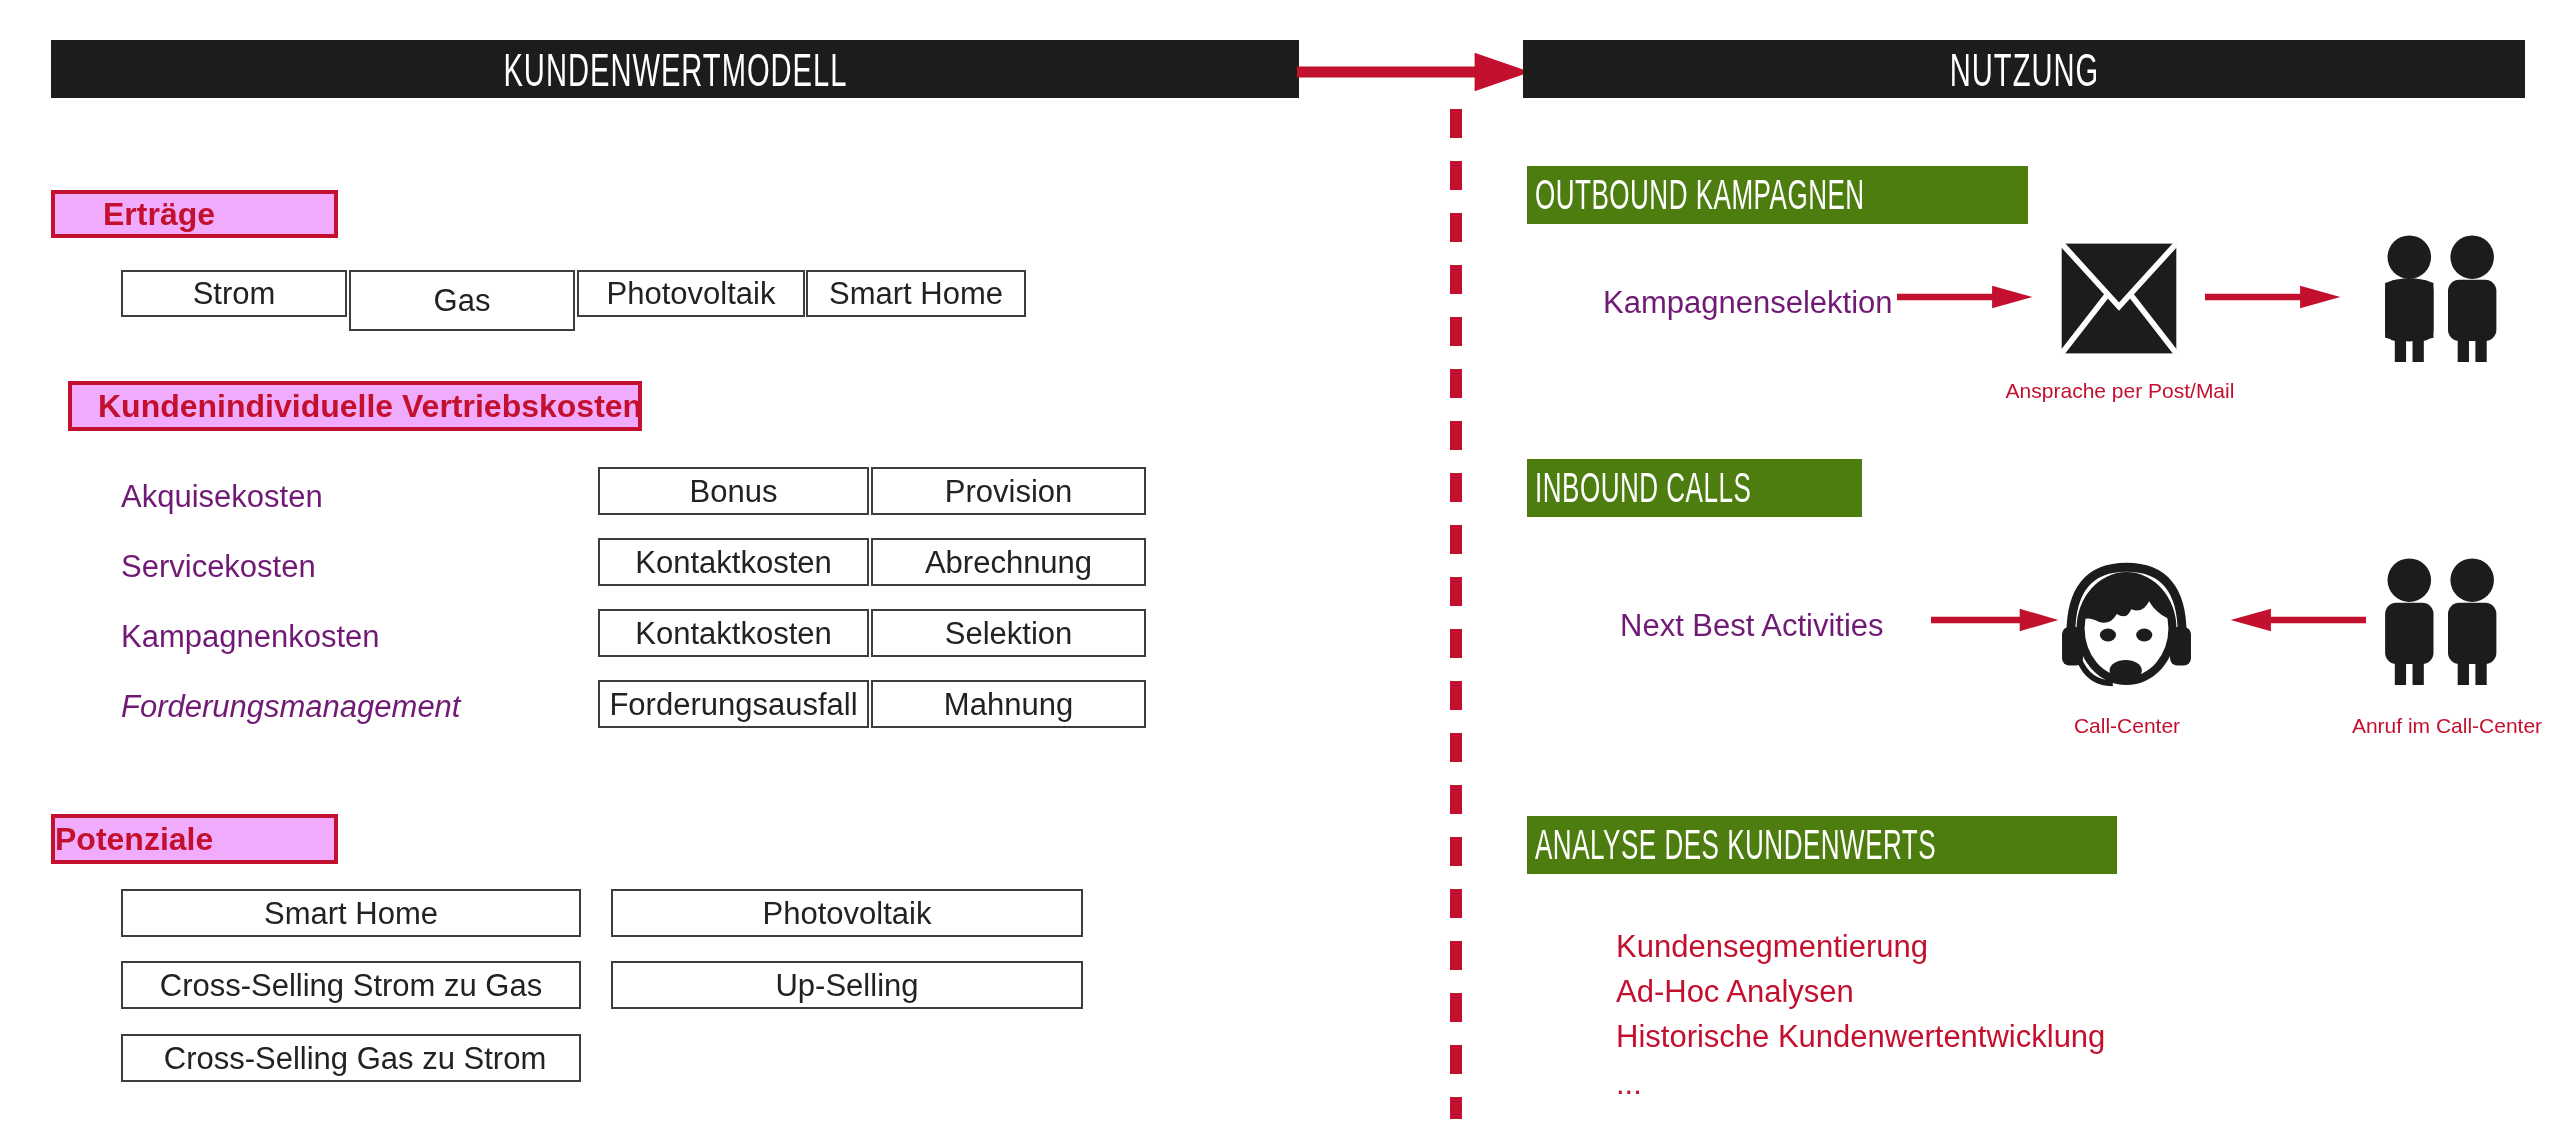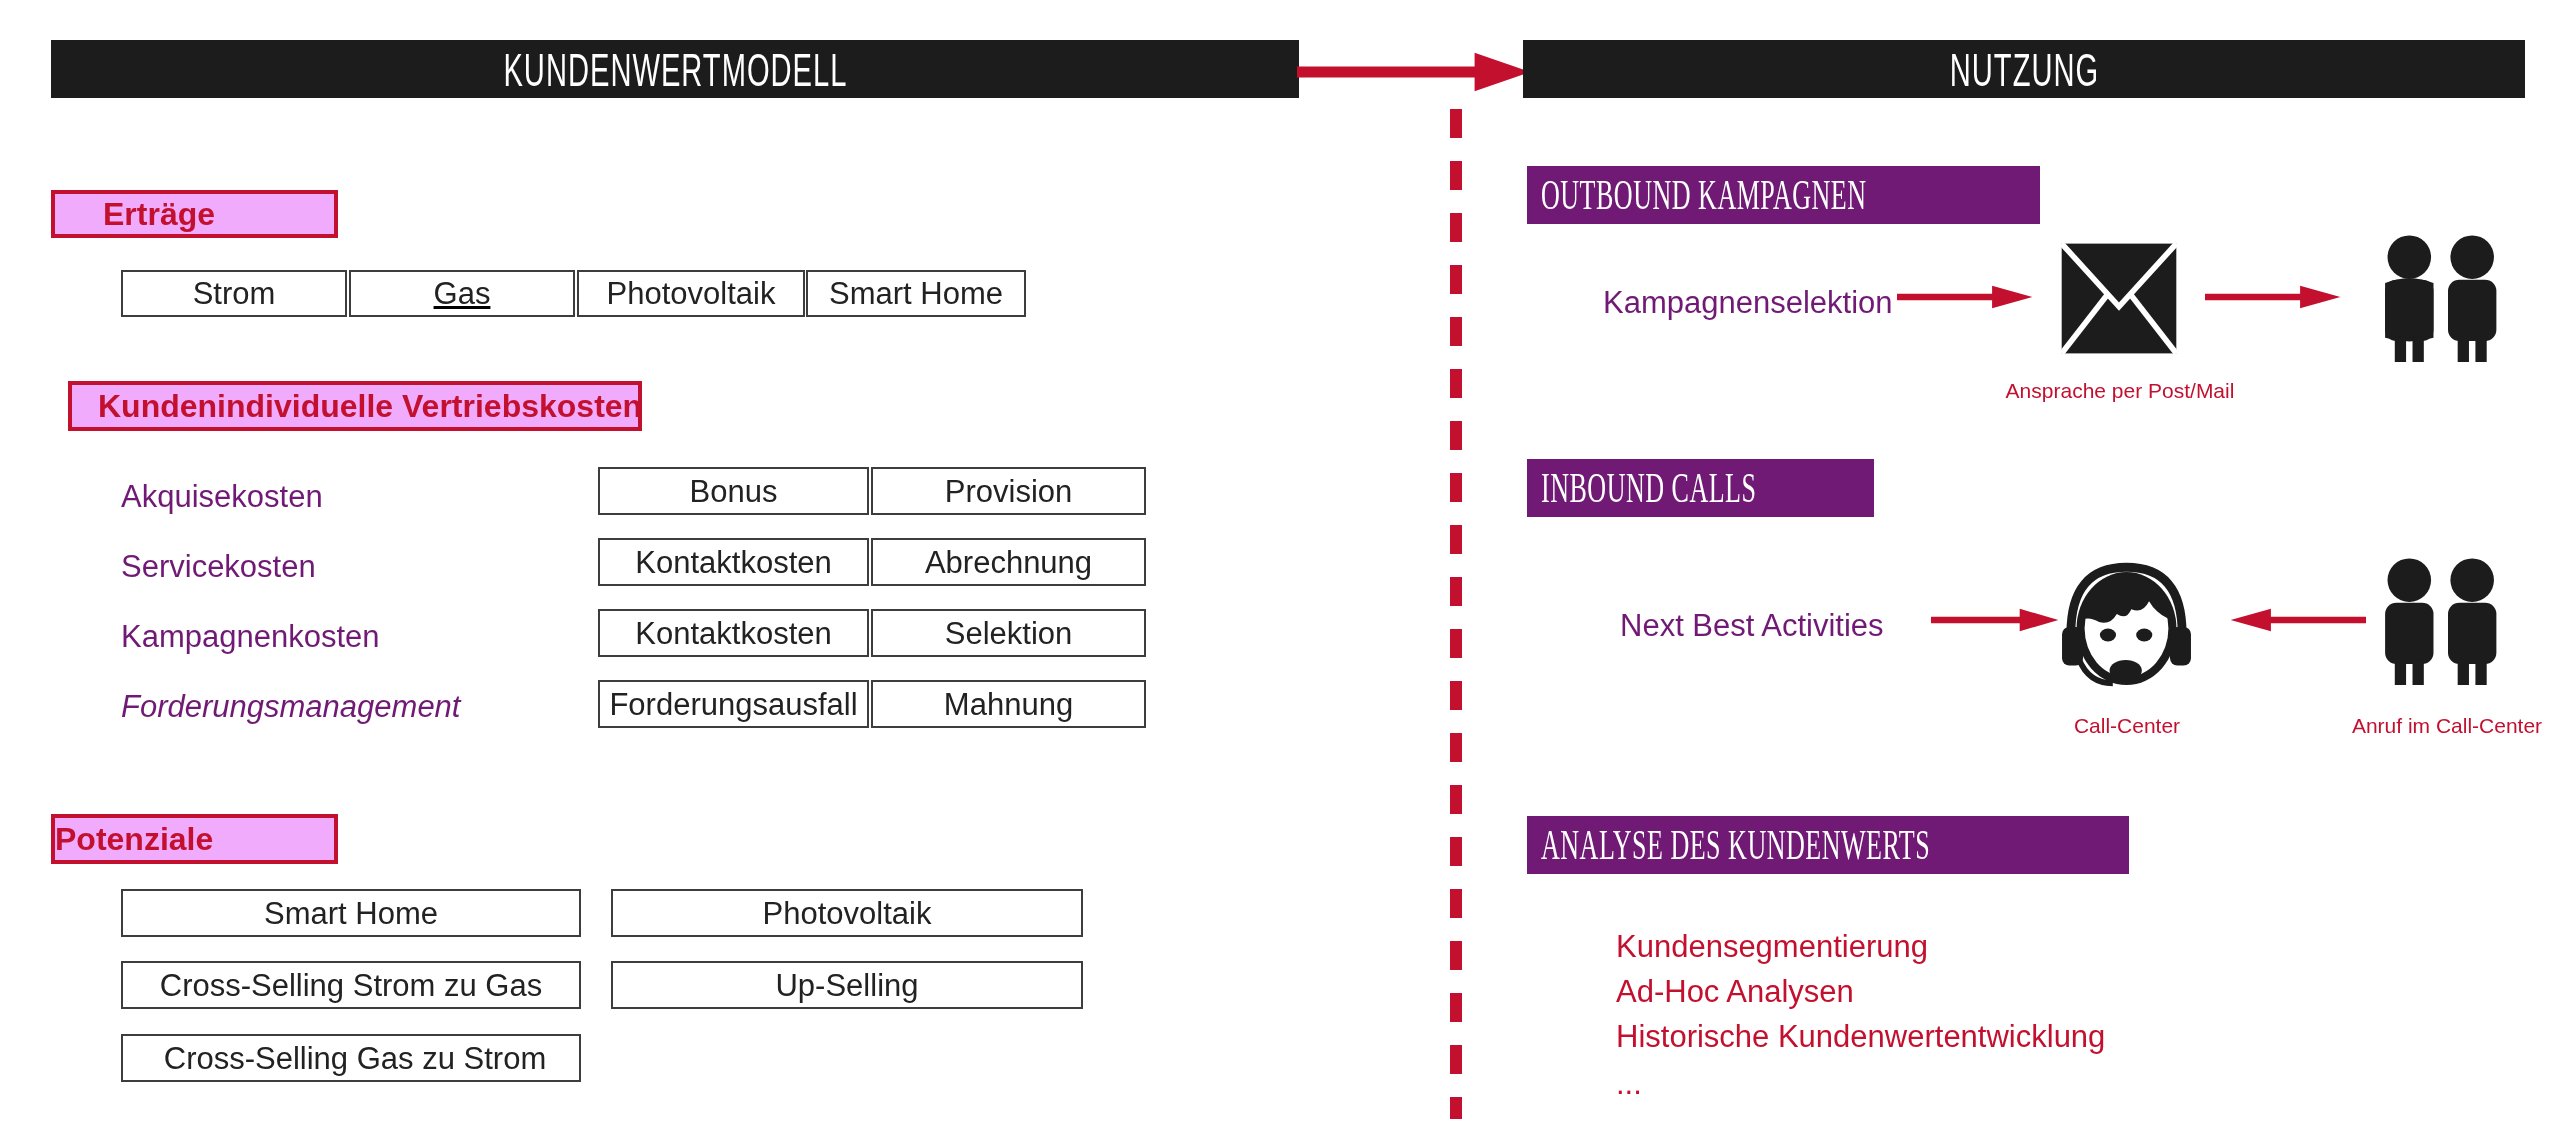--- a/index.html
+++ b/index.html
@@ -14,23 +14,22 @@
 
   
   .panel-header{
     position:absolute;background:#1c1c1c;display:flex;align-items:center;justify-content:center;
   }
   .panel-header .txt{
     color:#fff;font-size:47px;letter-spacing:1.6px;font-weight:400;line-height:1;
   }
 
   .sec-band{
-    position:absolute;background:#701a75;display:flex;align-items:center;
-    padding:0 14px;
-    font-family:Liberation Serif, serif;
+    position:absolute;background:#4d7c0f;display:flex;align-items:center;
+    padding:0 8px;
   }
   .sec-band .txt{color:#fff;font-size:42px;line-height:1;font-weight:400;letter-spacing:0.8px;}
 
   
   .group-label{
     position:absolute;border:4px solid #C4102F;background:#f0abfc;
     display:flex;align-items:center;box-sizing:border-box;
   }
   .group-label .txt{
     color:#C4102F;font-weight:700;font-size:32px;line-height:1;white-space:nowrap;
@@ -75,21 +74,21 @@
   <span class="txt cond">KUNDENWERTMODELL</span>
 </div>
 
 <div class="group-label" style="left:51px;top:190px;width:287px;height:48px;">
   <span class="txt" style="margin-left:48px;">Erträge</span>
 </div>
 
 <div class="box" style="left:121px;top:270px;width:226px;height:47px;">
   <span class="txt">Strom</span>
 </div>
-<div class="box" style="left:349px;top:270px;width:226px;height:47px;text-decoration:underline;">
+<div class="box" style="left:349px;top:270px;width:226px;height:61px;">
   <span class="txt">Gas</span>
 </div>
 <div class="box" style="left:577px;top:270px;width:228px;height:47px;">
   <span class="txt">Photovoltaik</span>
 </div>
 <div class="box" style="left:806px;top:270px;width:220px;height:47px;">
   <span class="txt">Smart Home</span>
 </div>
 
 <div class="group-label" style="left:68px;top:381px;width:574px;height:50px;">

